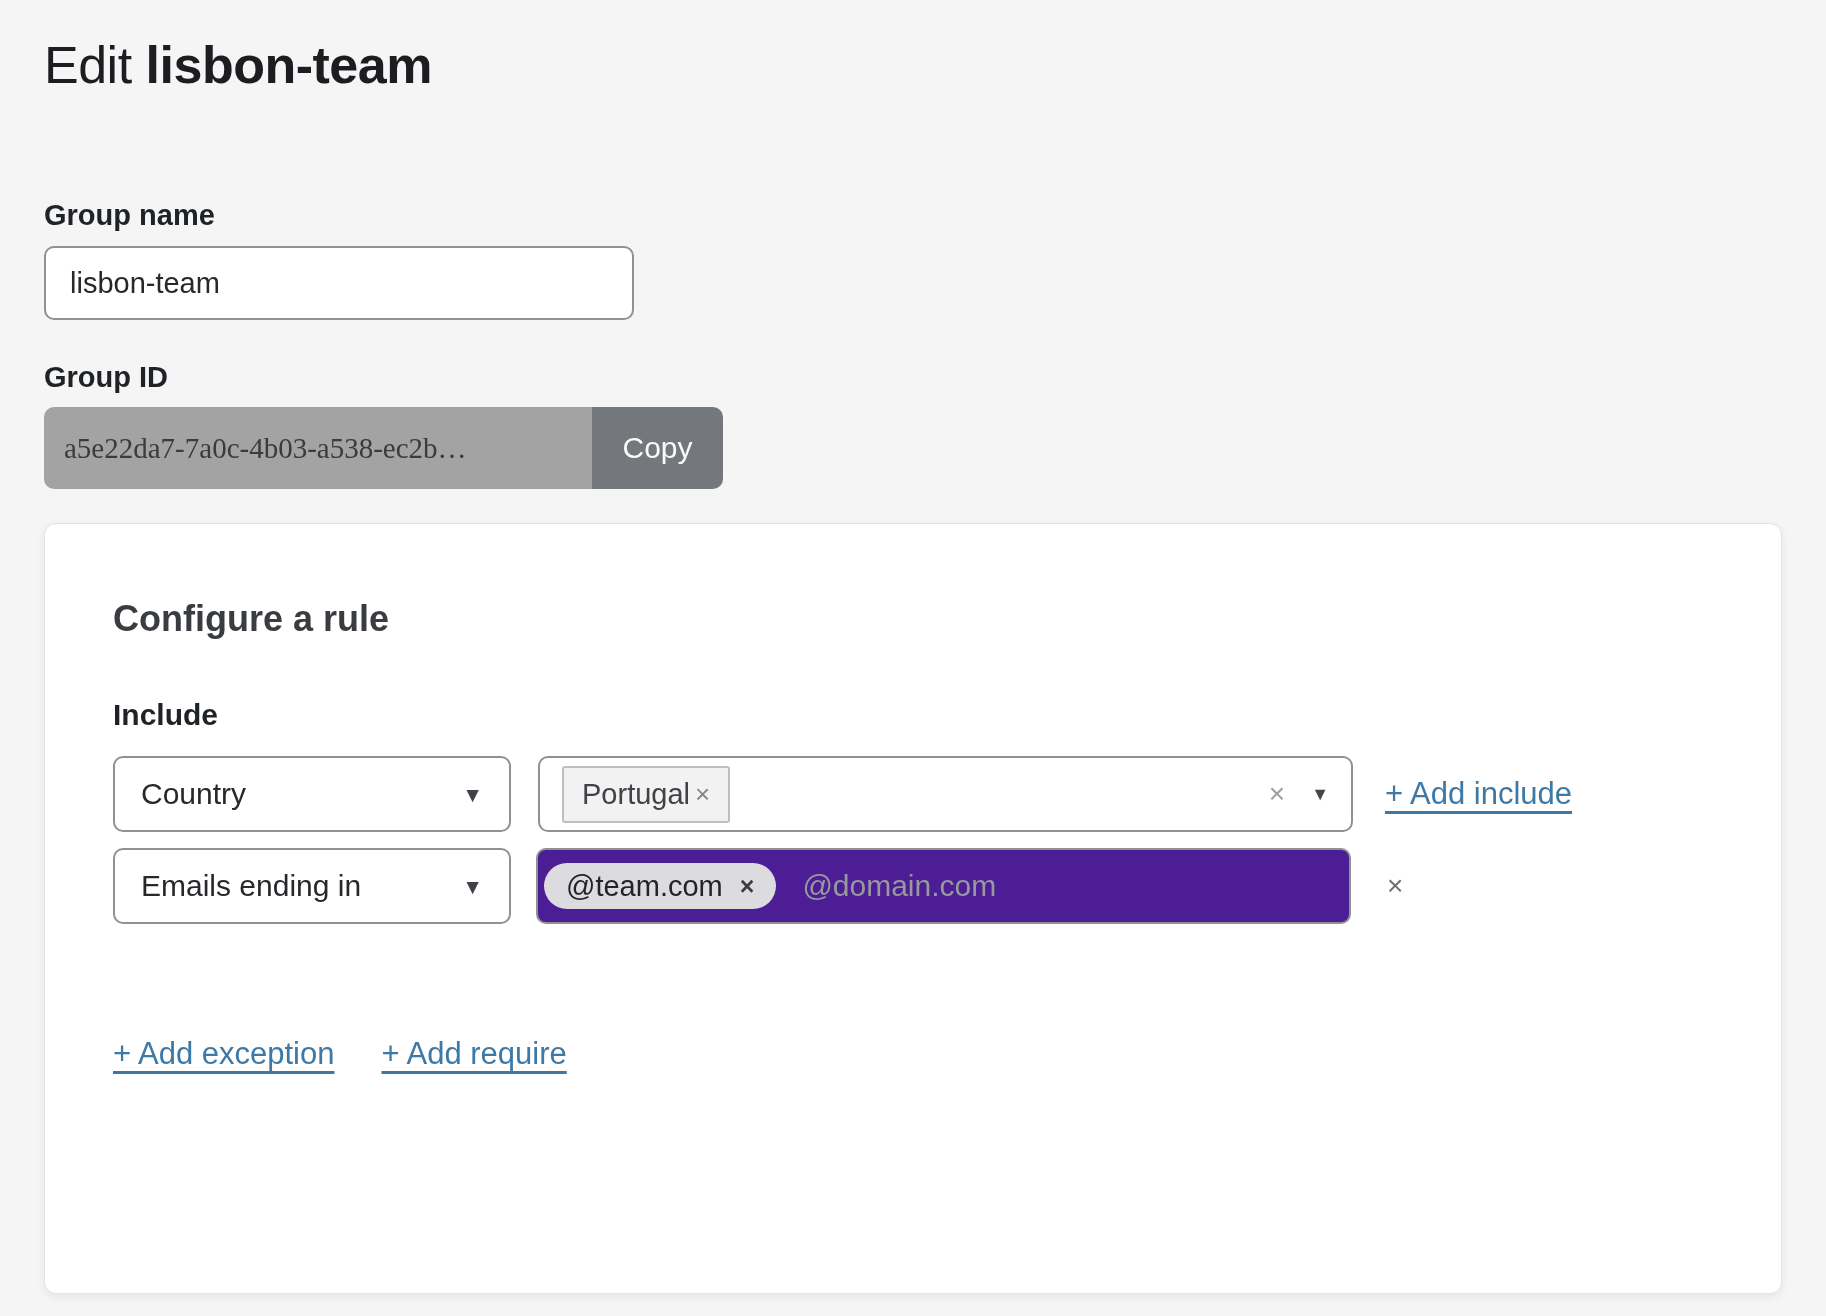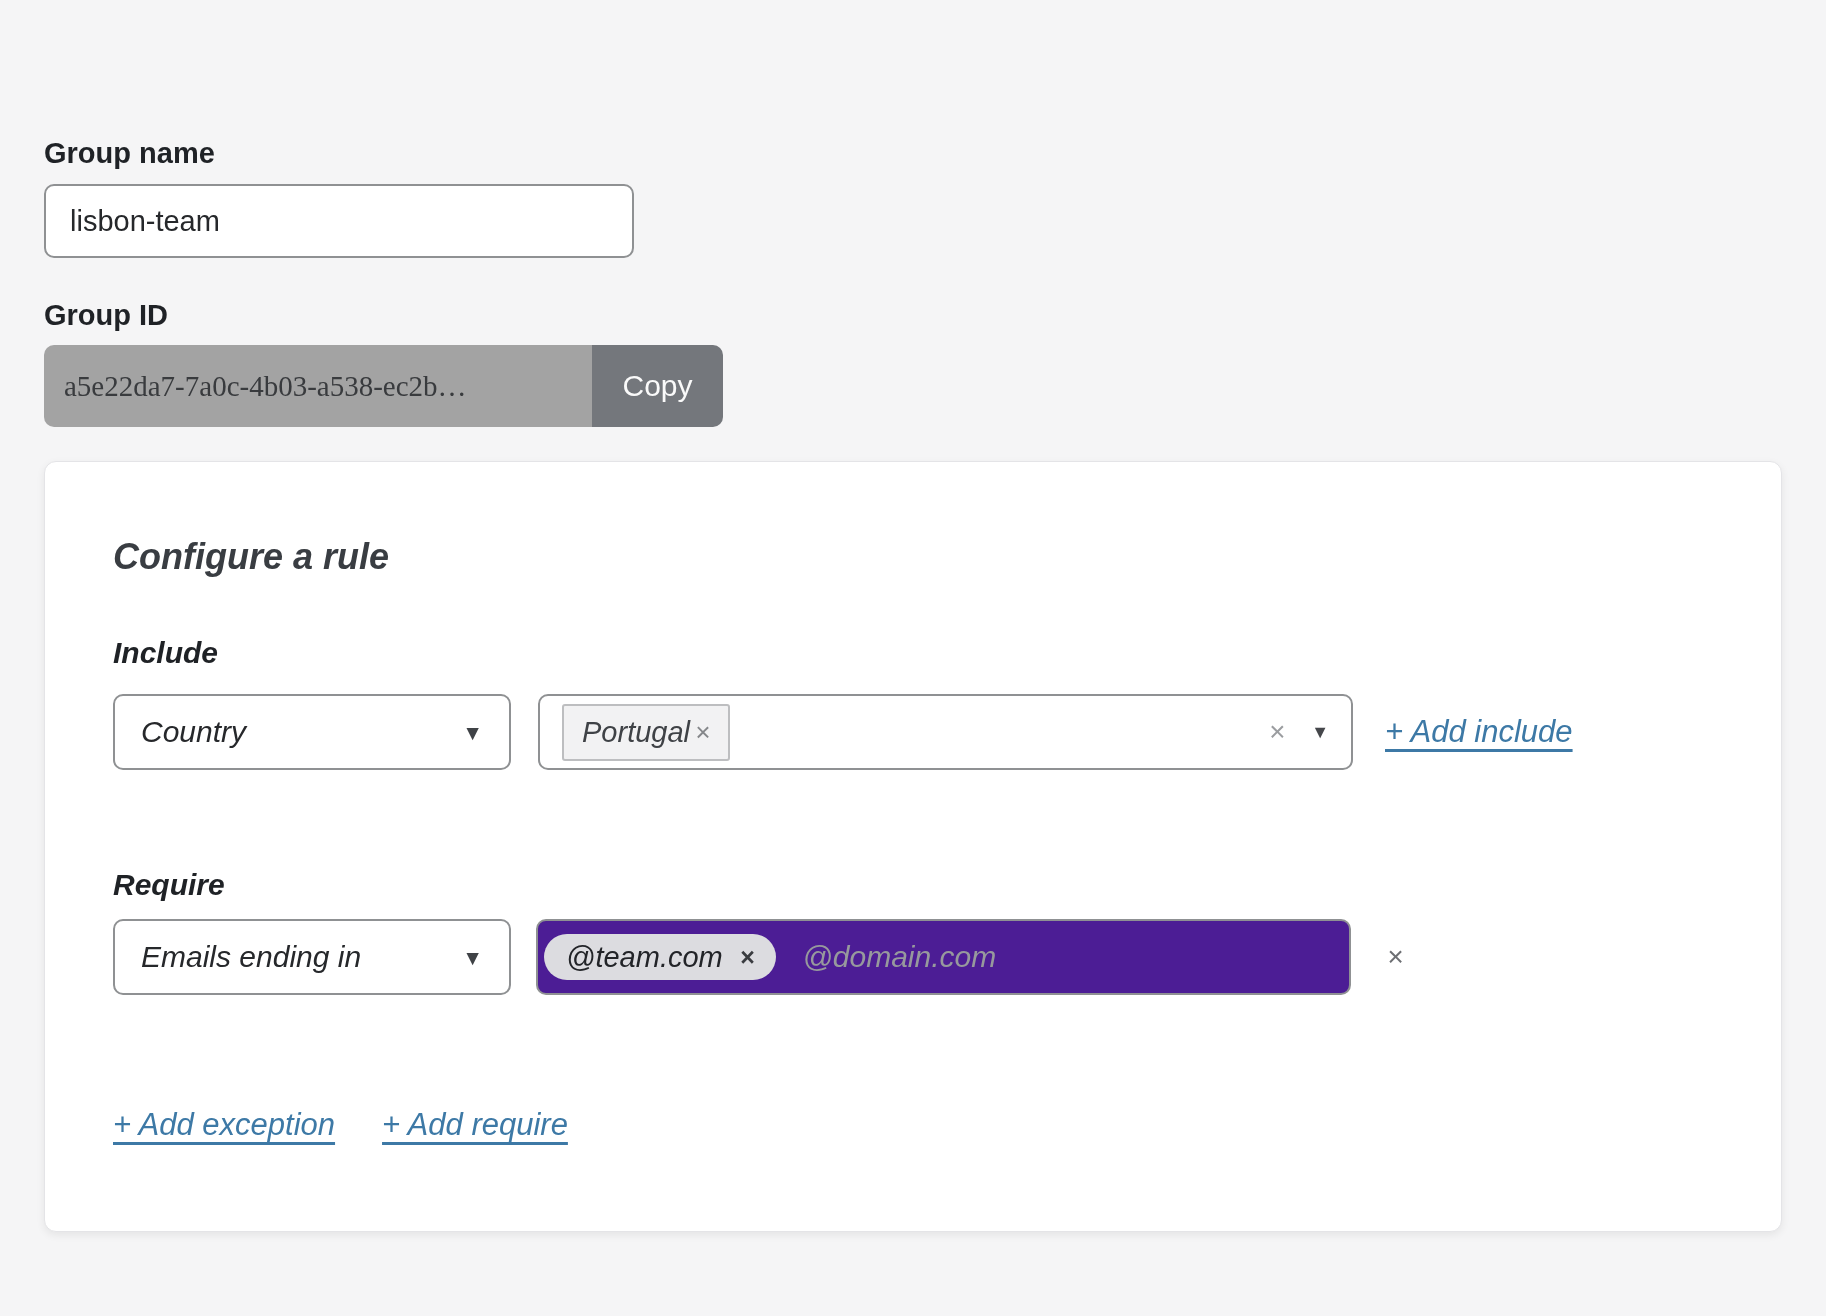--- a/index.html
+++ b/index.html
@@ -44,21 +44,20 @@
     font-size: 30px; font-family: "Liberation Sans", sans-serif; cursor: pointer;
     display: flex; align-items: center; justify-content: center;
   }
 
   
   .card {
     margin-top: 34px; width: 1738px; height: 771px;
     background: #ffffff; border: 1px solid #e4e4e7; border-radius: 12px;
     box-shadow: 0 3px 9px rgba(0,0,0,0.07);
     padding: 73px 68px 0 68px;
-    font-style: italic;
   }
   .card-heading { margin: 0; font-size: 36px; font-weight: 700; color: #393d42; line-height: 44px; }
   .rule-label { font-size: 30px; font-weight: 700; color: #1f2226; line-height: 36px; }
   .gap-include { margin-top: 56px; }
   .gap-require { margin-top: 97px; }
 
   .rule-row { display: flex; align-items: center; }
   .row-include { margin-top: 23px; }
   .row-require { margin-top: 16px; }
 
@@ -105,20 +104,21 @@
   .placeholder { color: #97999d; font-size: 30px; }
   .row-remove { margin-left: 36px; color: #6d6f73; font-size: 28px; line-height: 1; cursor: pointer; }
 
   .links-row { margin-top: 112px; display: flex; gap: 47px; }
 </style>
 </head>
 <body>
 
 <div class="page">
 
+  <h1 class="page-title"><span>Edit </span><span class="bold">lisbon-team</span></h1>
 
   <label class="field-label gap-title">Group name</label>
   <div class="text-input">
     <span>lisbon-team</span>
   </div>
 
   <label class="field-label gap-id">Group ID</label>
   <div class="id-row">
     <div class="id-box">a5e22da7-7a0c-4b03-a538-ec2b…</div>
     <button class="copy-btn">Copy</button>
@@ -140,21 +140,20 @@
           <span class="tag-x">×</span>
         </span>
         <span class="ms-controls">
           <span class="ms-clear">×</span>
           <span class="ms-caret">▼</span>
         </span>
       </div>
       <a class="link add-link">+ Add include</a>
     </div>
 
-    <div class="rule-label gap-require">Require</div>
     <div class="rule-row row-require">
       <div class="select">
         <span>Emails ending in</span>
         <span class="caret">▼</span>
       </div>
       <div class="tag-input">
         <span class="pill">
           <span>@team.com</span>
           <span class="pill-x">×</span>
         </span>

